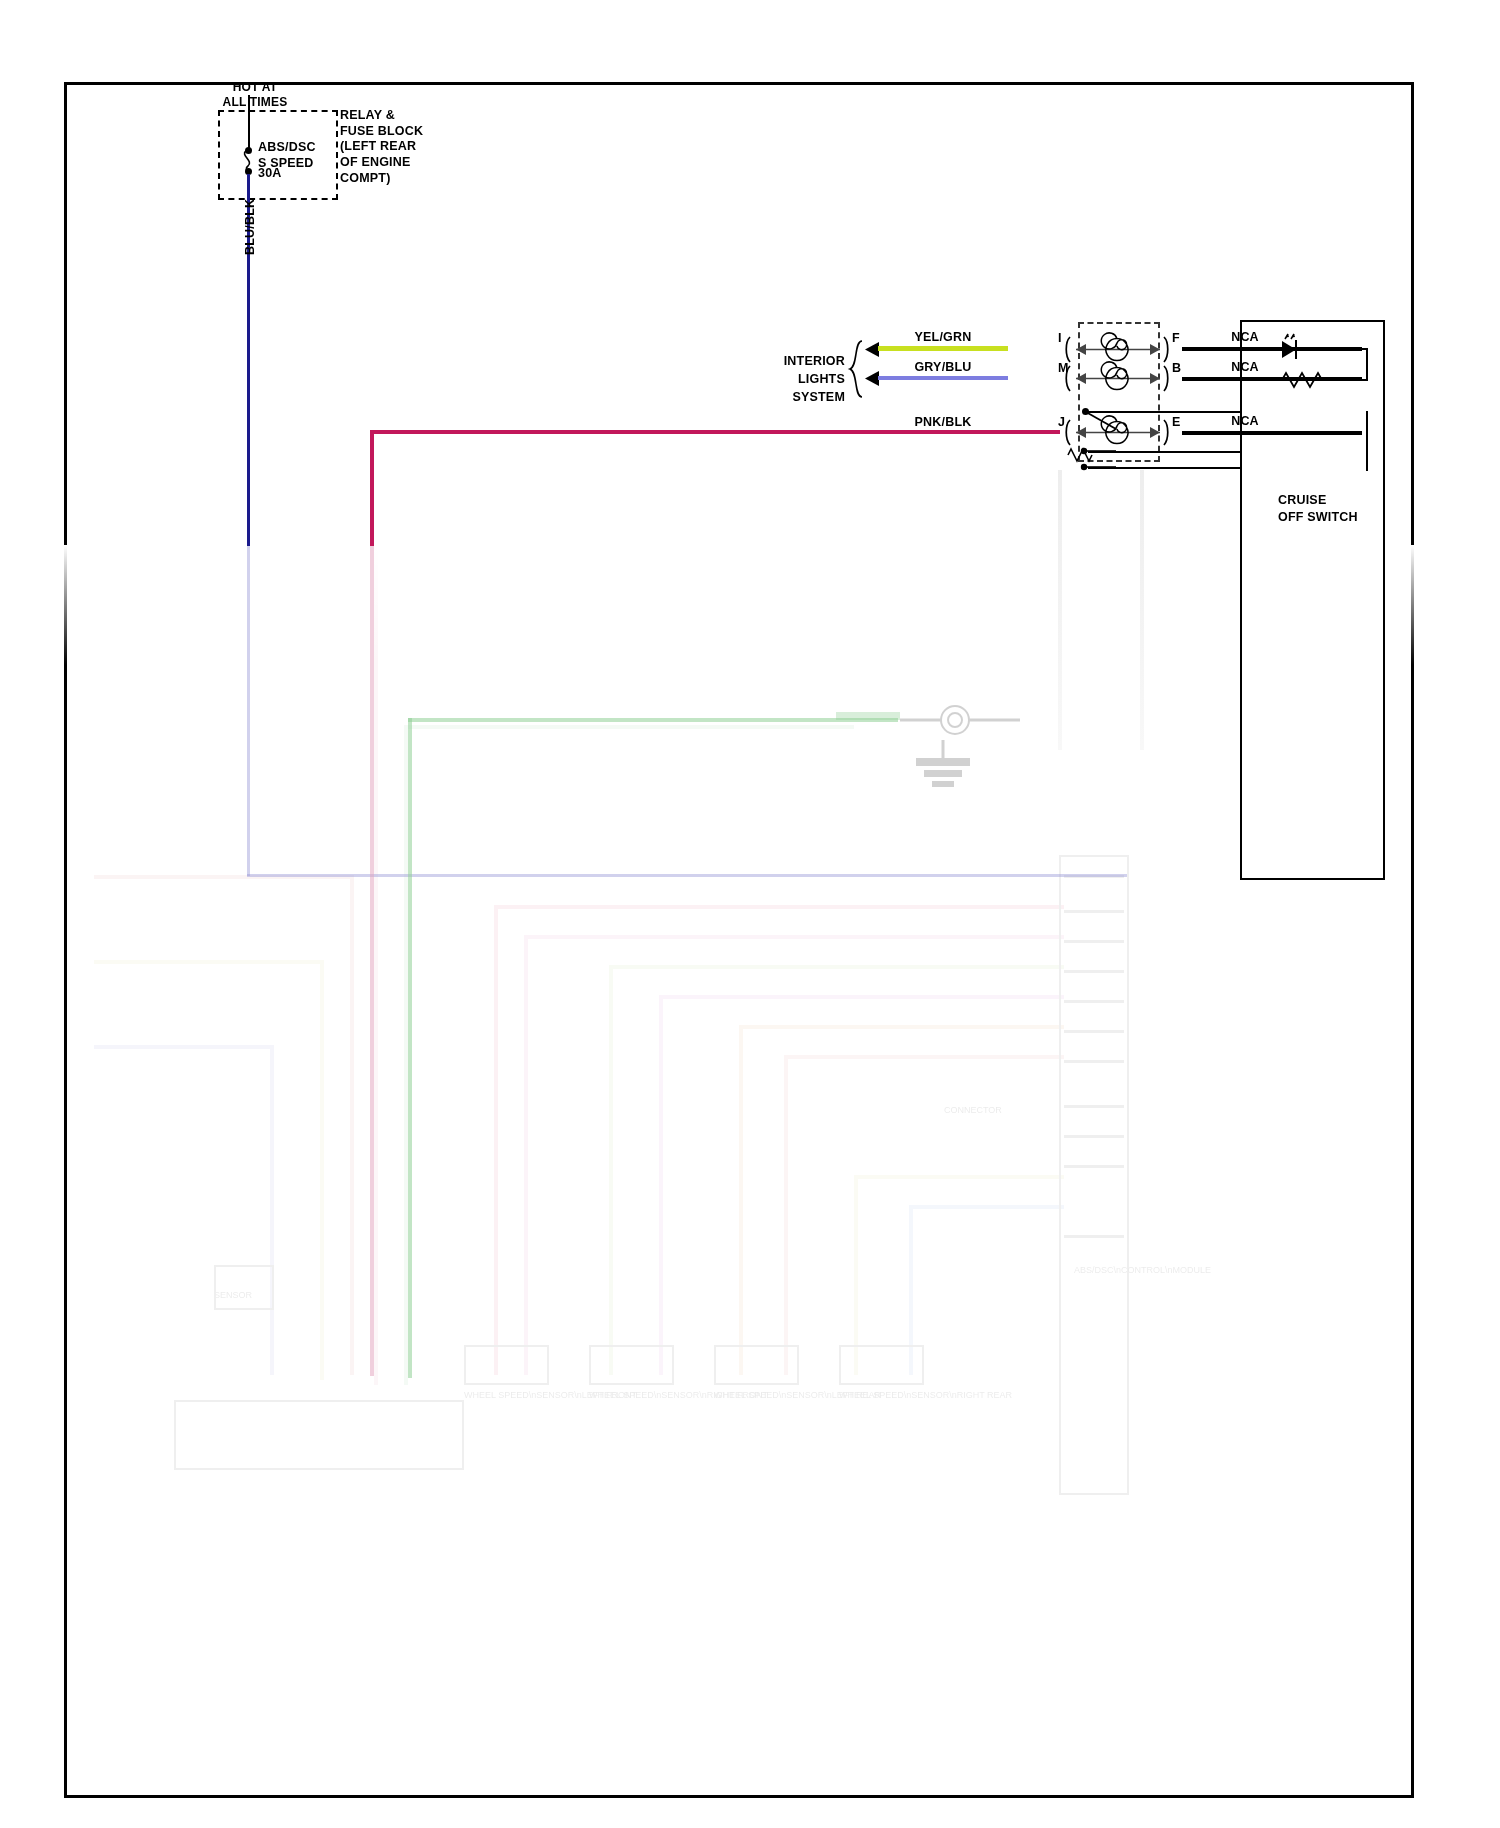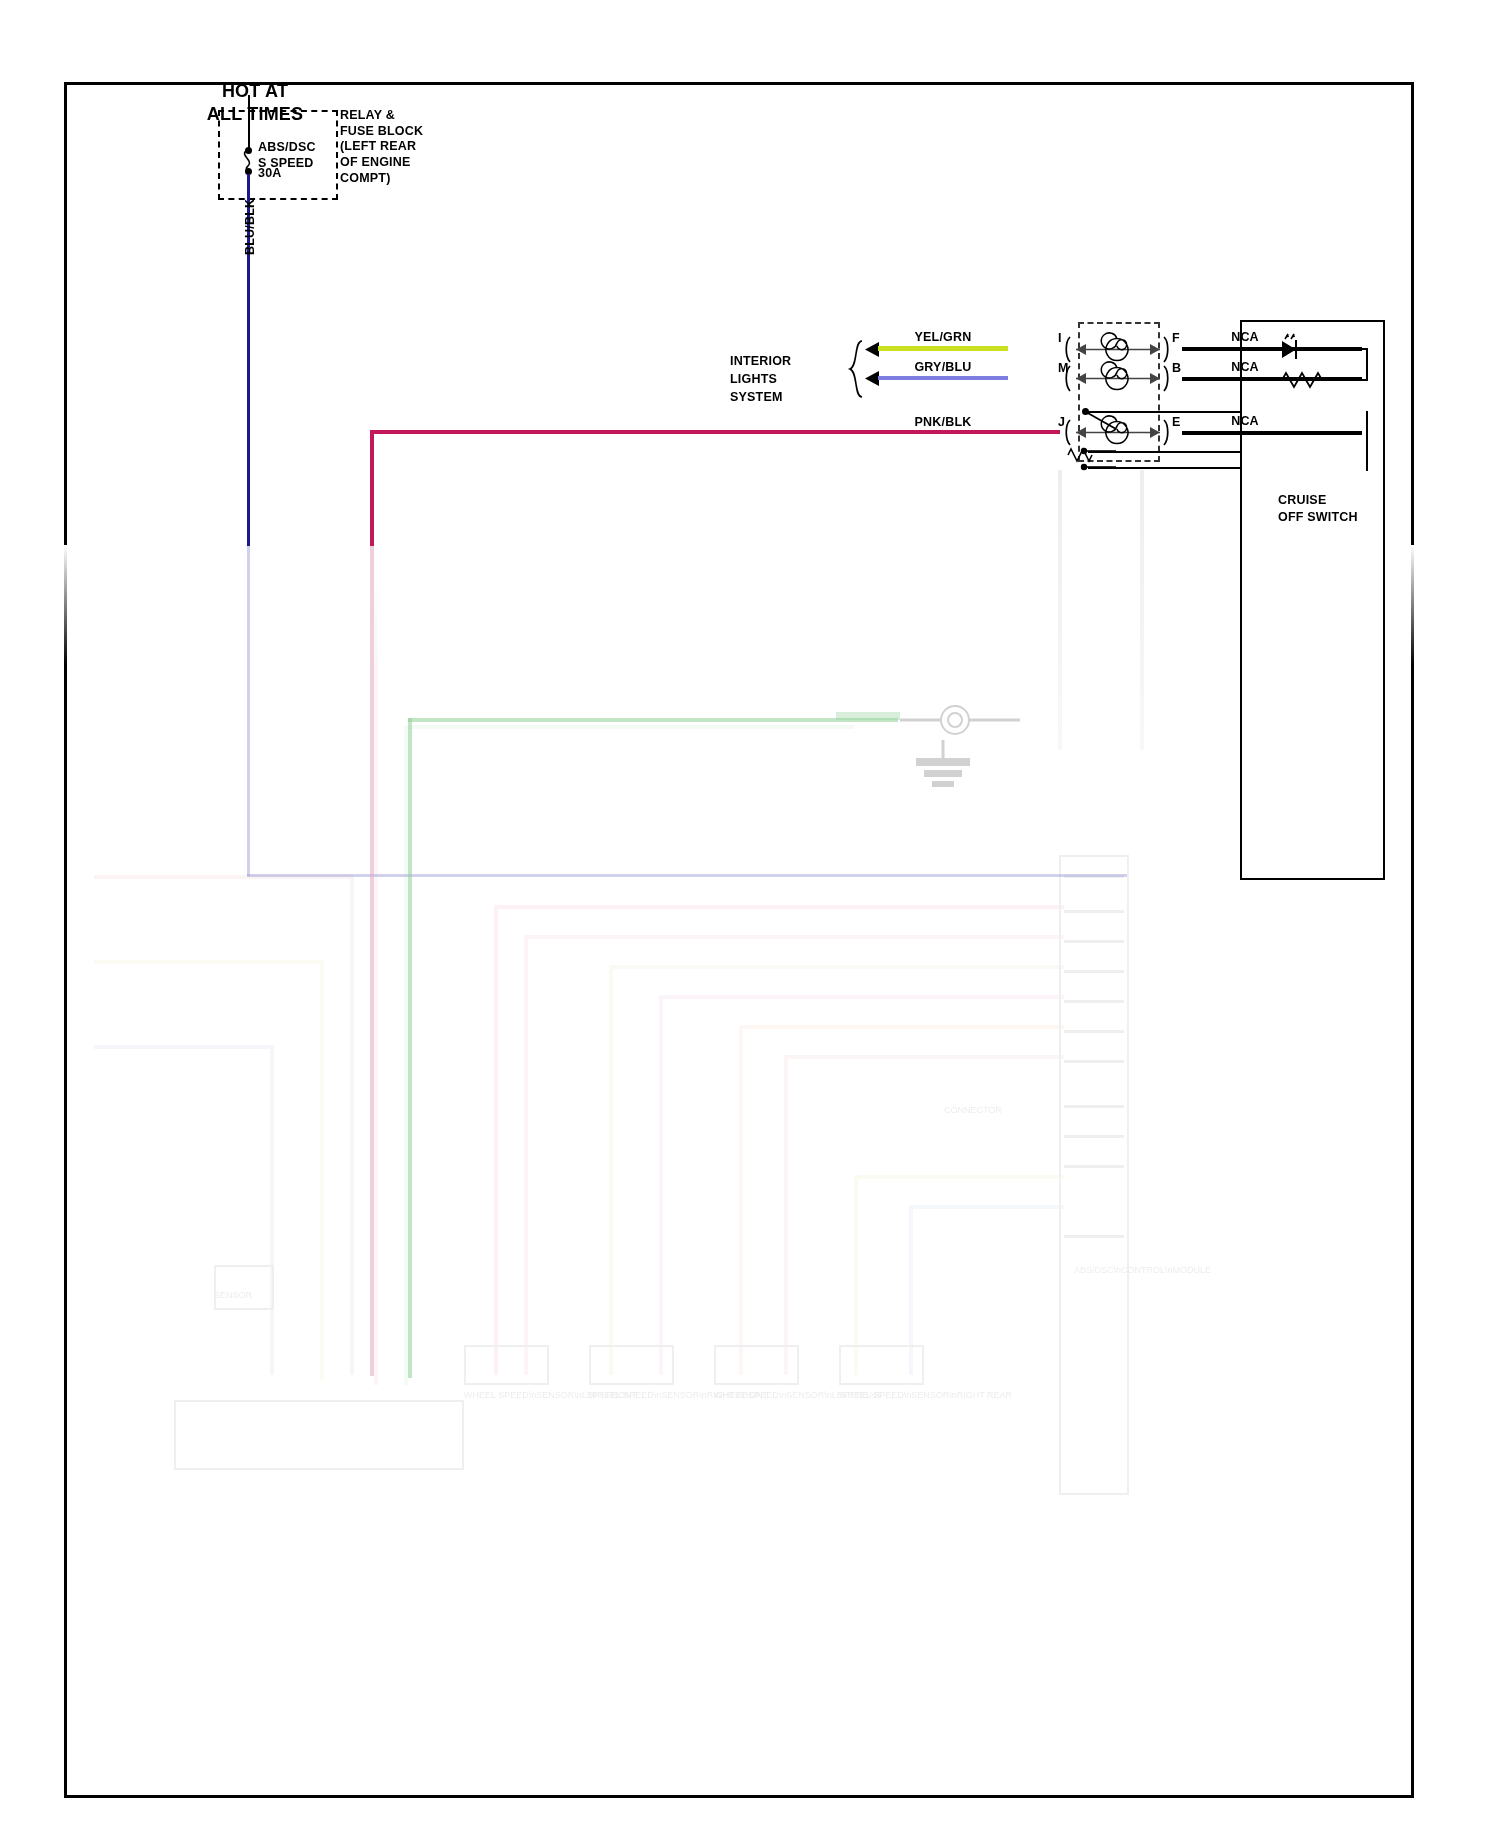--- a/index.html
+++ b/index.html
@@ -36,21 +36,21 @@
   .lbl {
     position: absolute;
     font-family: "Liberation Sans", sans-serif;
     font-size: 12.5px;
     color: #000;
     line-height: 1.25;
     white-space: pre;
     letter-spacing: .2px;
   }
   .lbl.c { text-align: center; }
-  .lbl.r { text-align: left; }
+  .lbl.r { text-align: right; }
   .lbl.vert {
     transform-origin: 0 0;
     transform: rotate(-90deg);
   }
   .dot {
     position: absolute;
     width: 7px; height: 7px;
     background: #000;
     border-radius: 50%;
   }
@@ -166,21 +166,21 @@
     <div class="gbox" style="left:650px; top:800px; width:85px; height:40px;"></div>
     <div class="gbox" style="left:775px; top:800px; width:85px; height:40px;"></div>
     <div class="gbox" style="left:110px; top:855px; width:290px; height:70px;"></div>
     <div class="gbox" style="left:150px; top:720px; width:60px; height:45px;"></div>
   </div>
   <div id="ghost-fade"></div>
 
   <div class="strip" style="left:1058px; top:470px; width:4px;  height:280px;"></div>
   <div class="strip" style="left:1140px; top:470px; width:4px;  height:280px;"></div>
 
-  <div class="lbl c" style="left:190px; top:80px; width:130px; font-weight:bold; font-size:18px;">HOT AT
+  <div class="lbl c" style="left:190px; top:80px; width:130px; font-weight:bold; font-size:12px;">HOT AT
 ALL TIMES</div>
 
   <div class="dash-box" style="left:218px; top:110px; width:120px; height:90px;"></div>
 
   <div class="lbl" style="left:340px; top:108px; width:120px; font-weight:bold;">RELAY &amp;
 FUSE BLOCK
 (LEFT REAR
 OF ENGINE
 COMPT)</div>
 

